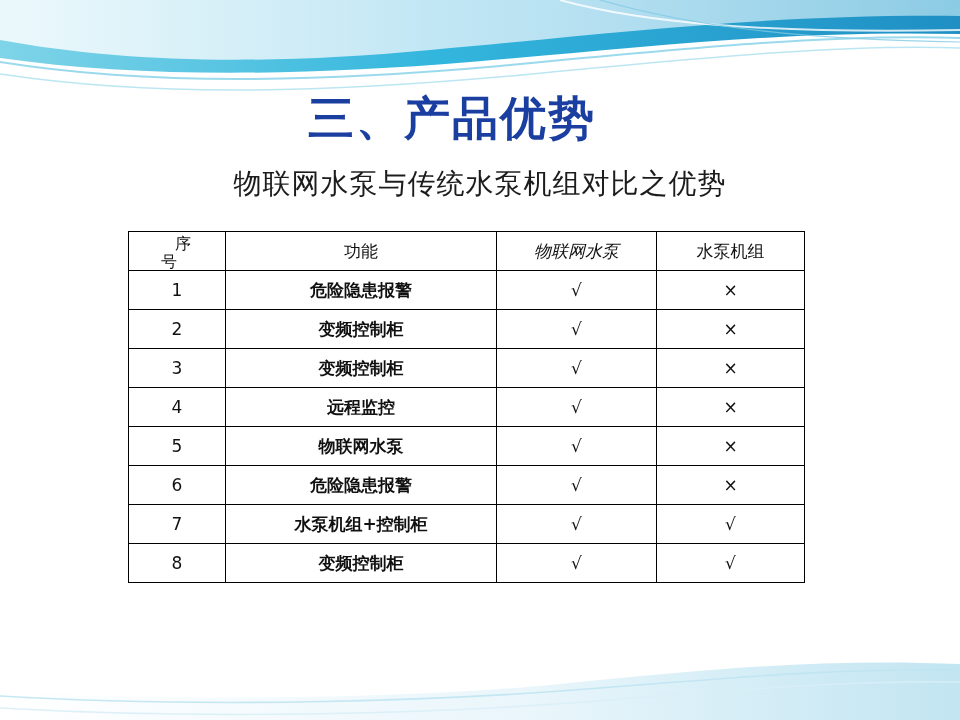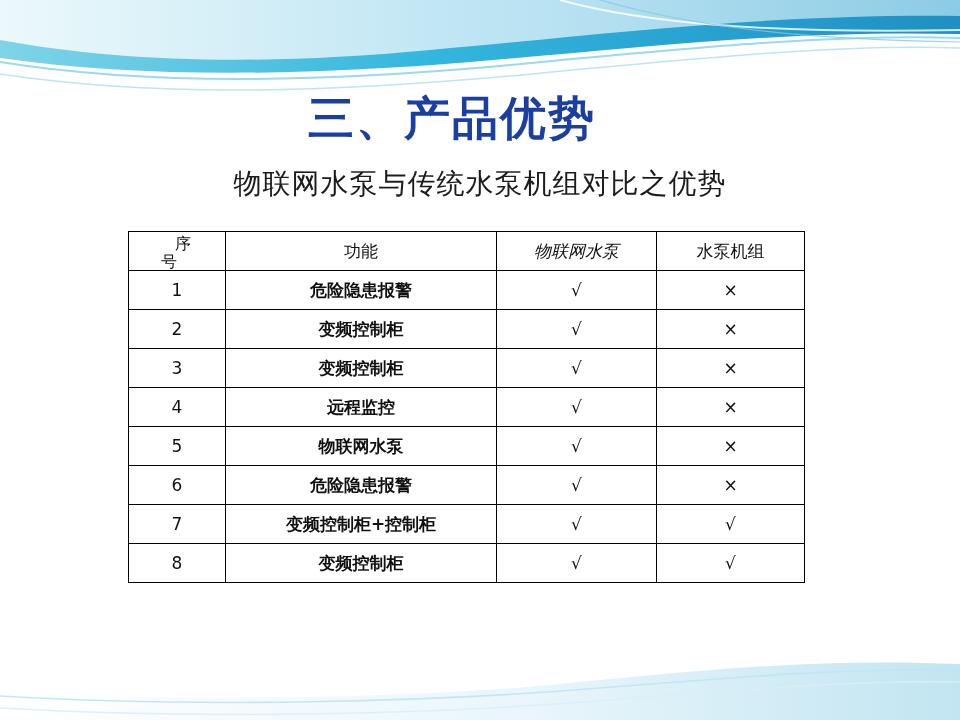--- a/index.html
+++ b/index.html
@@ -229,21 +229,21 @@
           <td class="mark-cross">×</td>
         </tr>
         <tr>
           <td class="num">6</td>
           <td class="func">危险隐患报警</td>
           <td class="mark-check">√</td>
           <td class="mark-cross">×</td>
         </tr>
         <tr>
           <td class="num">7</td>
-          <td class="func">变频控制柜+控制柜</td>
+          <td class="func">水泵机组+控制柜</td>
           <td class="mark-check">√</td>
           <td class="mark-check">√</td>
         </tr>
         <tr>
           <td class="num">8</td>
           <td class="func">变频控制柜</td>
           <td class="mark-check">√</td>
           <td class="mark-check">√</td>
         </tr>
       </tbody>

